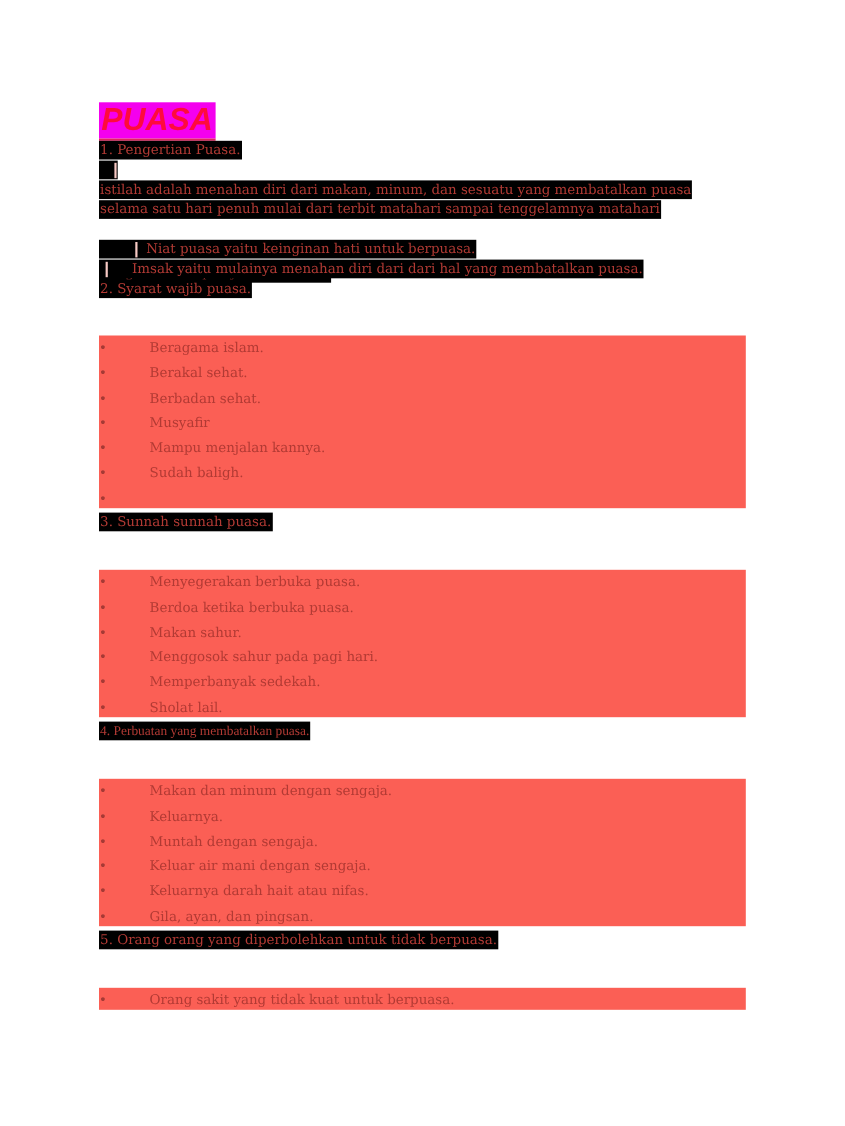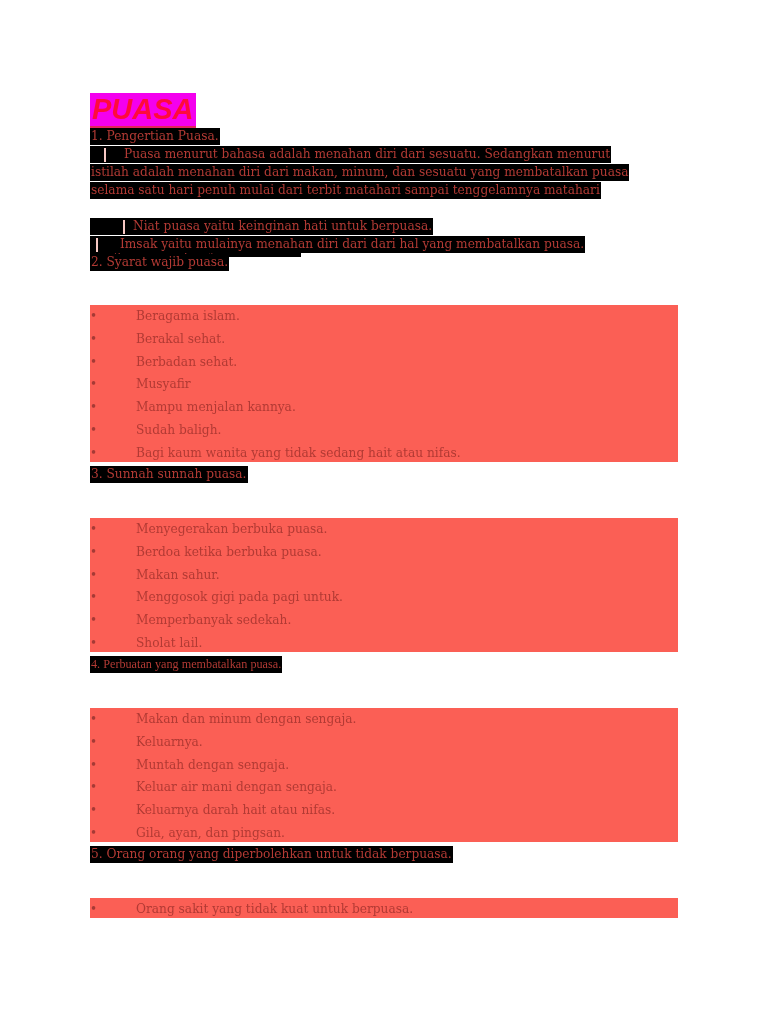--- a/index.html
+++ b/index.html
@@ -37,21 +37,21 @@
 
 <div class="page">
 
   <div class="title">PUASA</div>
   <div class="title-underline"></div>
 
   <div class="line" style="top:128px;">
     <span class="hl">1. Pengertian Puasa.</span>
   </div>
   <div class="line" style="top:146px; left:90px;">
-    <span class="hl" style="padding-left:14px;"><span class="cursor"></span><span style="padding-left:18px;">Puasa menurut bahasa adalah menahan diri dari sesuatu. Sedangkan menurut</span></span>
+    <span class="hl" style="padding-left:14px;"><span class="cursor"></span></span>
   </div>
   <div class="line" style="top:164px;">
     <span class="hl">istilah adalah menahan diri dari makan, minum, dan sesuatu yang membatalkan puasa</span>
   </div>
   <div class="line" style="top:182px;text-align:right;">
     <span class="hl">selama satu hari penuh mulai dari terbit matahari sampai tenggelamnya matahari</span>
   </div>
   <div class="line" style="top:200px;margin-top:40px;">
     <span class="hl">dengan beberapa syarat tertentu.</span>
   </div>
@@ -85,21 +85,20 @@
     <div class="item">
         <span class="bullet">•</span>
         <span class="item-text">Mampu menjalan kannya.</span>
       </div>
     <div class="item">
         <span class="bullet">•</span>
         <span class="item-text">Sudah baligh.</span>
       </div>
     <div class="item">
         <span class="bullet">•</span>
-        <span class="item-text">Bagi kaum wanita yang tidak sedang hait atau nifas.</span>
       </div>
   </div>
 
   <div class="line" style="top:466px;">
     <span class="hl">3. Sunnah sunnah puasa.</span>
   </div>
   <div class="box" style="top:518px; height:134px;">
     <div class="item">
         <span class="bullet">•</span>
         <span class="item-text">Menyegerakan berbuka puasa.</span>
@@ -107,21 +106,21 @@
     <div class="item">
         <span class="bullet">•</span>
         <span class="item-text">Berdoa ketika berbuka puasa.</span>
       </div>
     <div class="item">
         <span class="bullet">•</span>
         <span class="item-text">Makan sahur.</span>
       </div>
     <div class="item">
         <span class="bullet">•</span>
-        <span class="item-text">Menggosok gigi pada pagi untuk.</span>
+        <span class="item-text">Menggosok sahur pada pagi hari.</span>
       </div>
     <div class="item">
         <span class="bullet">•</span>
         <span class="item-text">Memperbanyak sedekah.</span>
       </div>
     <div class="item">
         <span class="bullet">•</span>
         <span class="item-text">Sholat lail.</span>
       </div>
   </div>

